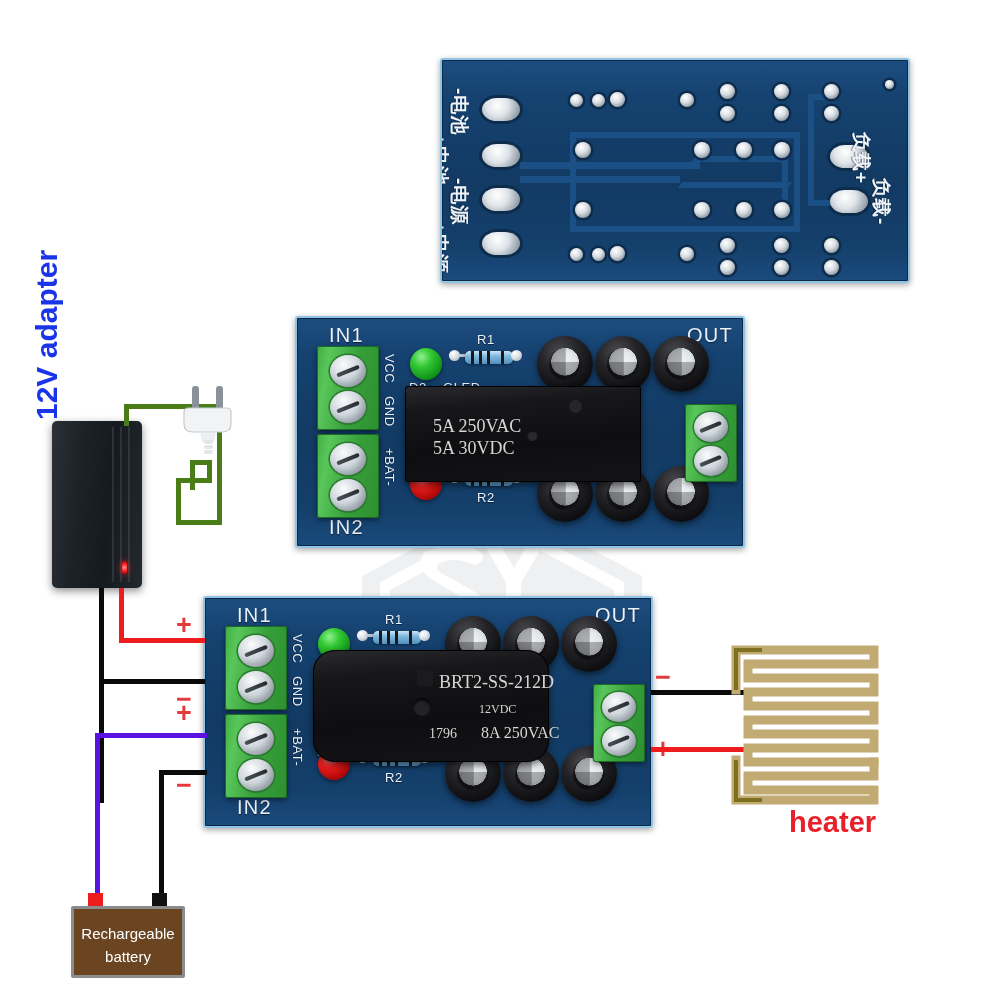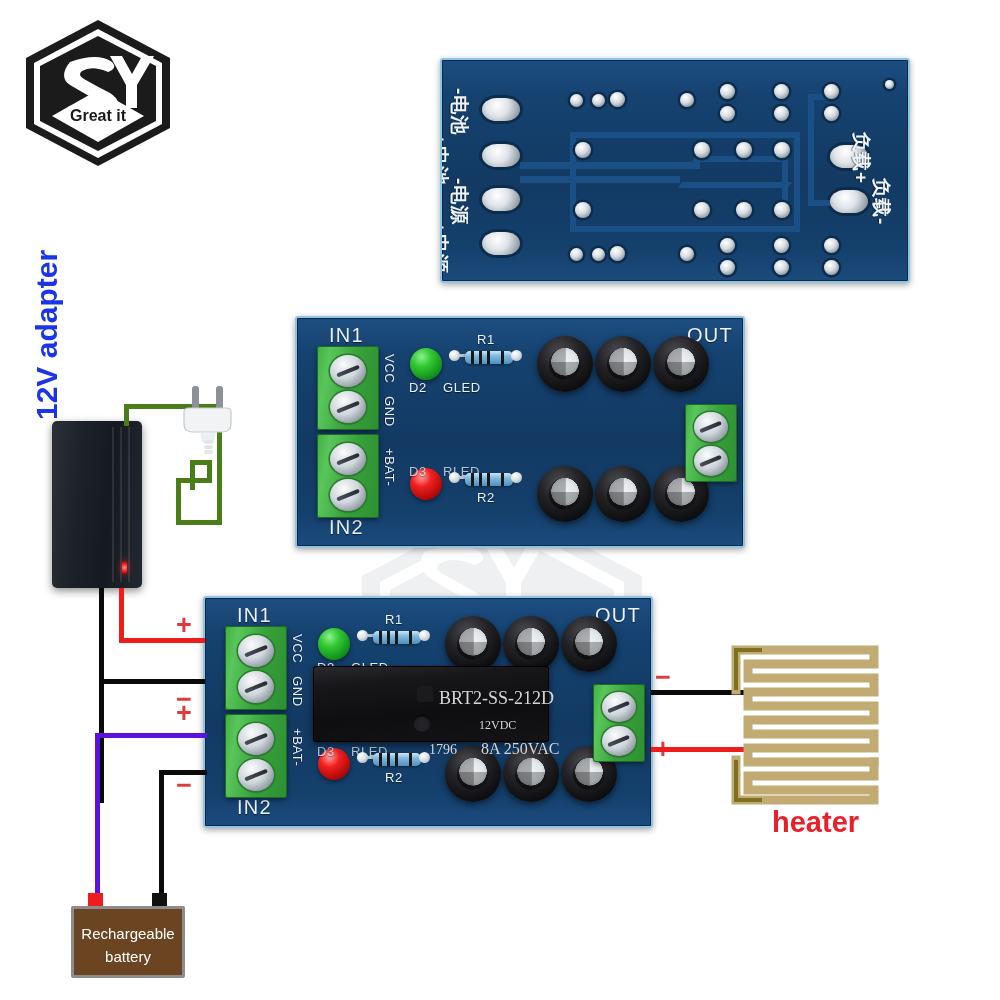--- a/index.html
+++ b/index.html
@@ -161,42 +161,28 @@
     position: absolute; width: 100%; text-align: center; color: #fff;
     font-size: 15px; font-weight: 400; line-height: 1.45;
   }
   .bat-term { position: absolute; width: 15px; height: 16px; }
   .bat-term.pos { background: #ee1c1c; }
   .bat-term.neg { background: #111; }
 
   
   .heater-svg { position: absolute; }
   .heater-label {
-    position: absolute; color: #e8202a; font-size: 29px; font-weight: 700;
+    position: absolute; color: #e8202a; font-size: 29px; font-weight: 700; margin-left: 17px;
   }
 </style>
 </head>
 <body>
 
 <div id="stage">
 
-  <div class="logo-wrap">
-    <svg width="160" height="152" viewBox="0 0 160 152">
-      <polygon points="80,4 152,42 152,112 80,150 8,112 8,42" fill="#1b1b1b"></polygon>
-      <polygon points="80,13 144,47 144,108 80,142 16,108 16,47" fill="#ffffff"></polygon>
-      <polygon points="80,20 138,50 138,105 80,135 22,105 22,50" fill="#1b1b1b"></polygon>
-
-      <polygon points="80,74 126,100 80,126 34,100" fill="#ffffff"></polygon>
-
-      <path d="M52 46 q28 -10 42 0 q6 6 -4 10 q-16 -7 -26 -1 q-5 4 2 8 q14 8 26 14 q14 9 4 20 q-14 12 -44 4 q-8 -4 -1 -11 q16 8 28 3 q8 -4 -1 -9 q-14 -8 -26 -15 q-12 -8 0 -23 z" fill="#ffffff"></path>
-
-      <path d="M92 40 l12 0 l10 18 l10 -18 l12 0 l-17 29 l0 23 l-11 0 l0 -23 z" fill="#ffffff"></path>
-      <text x="80" y="105" font-family="Liberation Sans, sans-serif" font-size="16" font-weight="bold" fill="#1b1b1b" text-anchor="middle">Great it</text>
-    </svg>
-  </div>
 
   <div class="watermark">
     <svg width="300" height="150" viewBox="0 0 300 150">
       <g fill="#9aa6b0">
         <polygon points="150,2 290,76 290,148 150,148 10,148 10,76"></polygon>
       </g>
       <g fill="#ffffff">
         <polygon points="150,18 272,82 272,148 28,148 28,82"></polygon>
       </g>
       <g fill="#9aa6b0">
@@ -325,20 +311,26 @@
     <div class="silk silk-sm" style="left:180px; top:172px;">R2</div>
 
     <div class="cap" style="left:240px; top:18px; width:56px; height:56px;"></div>
     <div class="cap" style="left:298px; top:18px; width:56px; height:56px;"></div>
     <div class="cap" style="left:356px; top:18px; width:56px; height:56px;"></div>
 
     <div class="cap" style="left:240px; top:148px; width:56px; height:56px;"></div>
     <div class="cap" style="left:298px; top:148px; width:56px; height:56px;"></div>
     <div class="cap" style="left:356px; top:148px; width:56px; height:56px;"></div>
 
+    <div class="relay" style="left:108px; top:68px; width:236px; height:96px;">
+      <div class="relay-txt" style="left:28px; top:30px; font-size:18px;">5A 250VAC</div>
+      <div class="relay-txt" style="left:28px; top:52px; font-size:18px;">5A  30VDC</div>
+      <div style="position:absolute; left:122px; top:44px; width:11px; height:11px; border-radius:50%; background:#2a2a2e; box-shadow: inset 0 1px 2px #000;"></div>
+      <div style="position:absolute; left:164px; top:14px; width:13px; height:13px; border-radius:50%; background:#26262a;"></div>
+    </div>
 
     <div class="terminal" style="left:388px; top:86px; width:52px; height:78px;">
       <div class="screw" style="left:9px; top:8px;  width:34px; height:30px;"></div>
       <div class="screw" style="left:9px; top:42px; width:34px; height:30px;"></div>
     </div>
   </div>
 
   <div class="pcb" style="left:203px; top:596px; width:450px; height:232px;">
 
     <div class="silk" style="left:32px; top:6px;">IN1</div>
@@ -388,21 +380,21 @@
     <div class="leadball" style="left:214px; top:154px;"></div>
     <div class="silk silk-sm" style="left:180px; top:172px;">R2</div>
 
     <div class="cap" style="left:240px; top:18px; width:56px; height:56px;"></div>
     <div class="cap" style="left:298px; top:18px; width:56px; height:56px;"></div>
     <div class="cap" style="left:356px; top:18px; width:56px; height:56px;"></div>
     <div class="cap" style="left:240px; top:148px; width:56px; height:56px;"></div>
     <div class="cap" style="left:298px; top:148px; width:56px; height:56px;"></div>
     <div class="cap" style="left:356px; top:148px; width:56px; height:56px;"></div>
 
-    <div class="relay" style="left:108px; top:68px; width:236px; height:76px;">
+    <div class="relay" style="left:108px; top:52px; width:236px; height:112px;border-radius:22px;">
       <div style="position:absolute; left:104px; top:20px; width:16px; height:16px; background:#1b1b1e; border-radius:2px;"></div>
       <div style="position:absolute; left:100px; top:48px; width:18px; height:18px; border-radius:50%; background:#232327; box-shadow: inset 0 2px 3px #000;"></div>
       <div class="relay-txt" style="left:126px; top:22px; font-size:18px;">BRT2-SS-212D</div>
       <div class="relay-txt" style="left:166px; top:52px; font-size:12px;">12VDC</div>
       <div class="relay-txt" style="left:116px; top:76px; font-size:14px;">1796</div>
       <div class="relay-txt" style="left:168px; top:74px; font-size:16px;">8A 250VAC</div>
     </div>
 
     <div class="terminal" style="left:388px; top:86px; width:52px; height:78px;">
       <div class="screw" style="left:9px; top:8px;  width:34px; height:30px;"></div>

